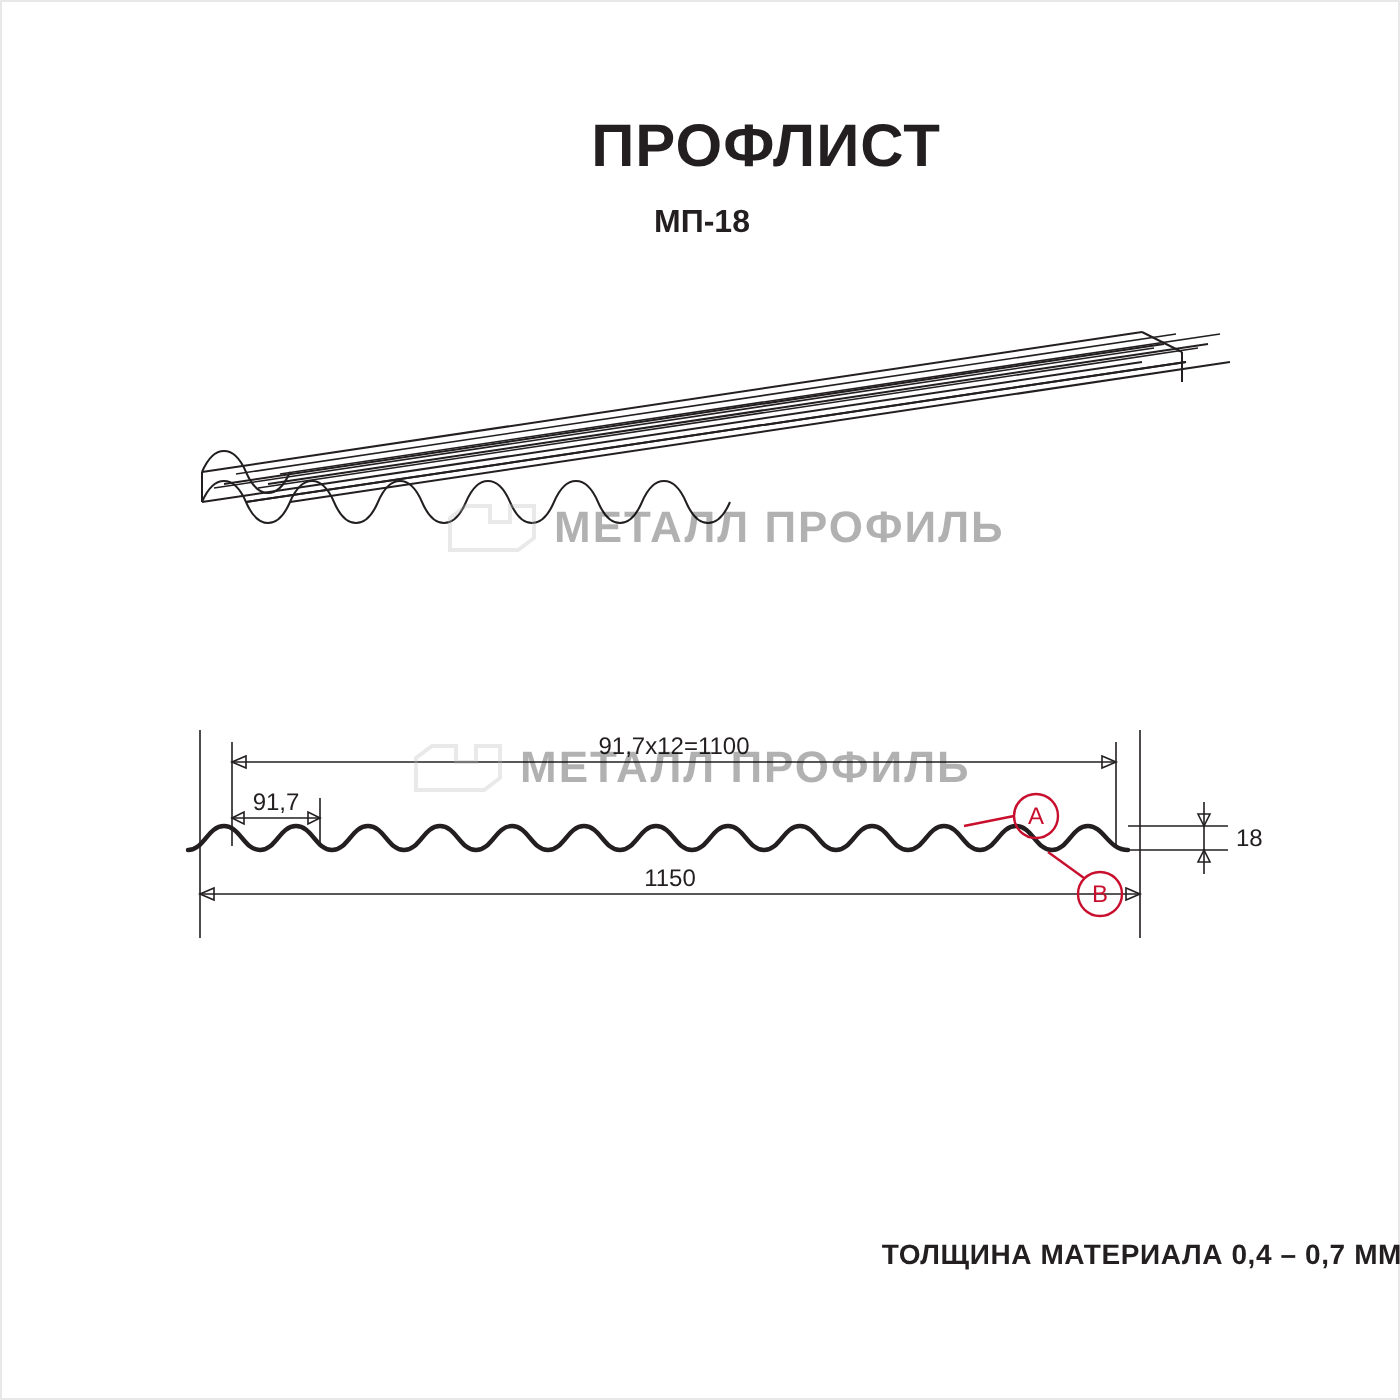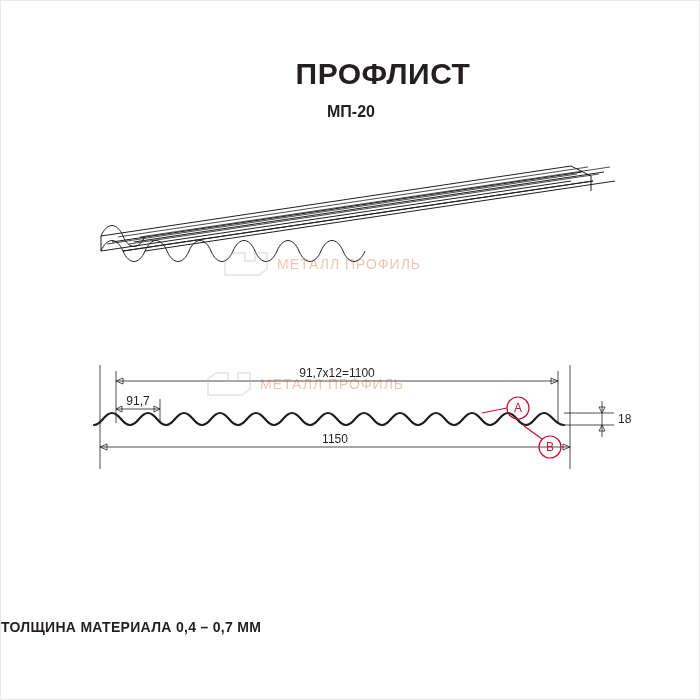--- a/index.html
+++ b/index.html
@@ -42,21 +42,21 @@
     text-align: center;
     font-size: 16px;
     font-weight: bold;
     color: #231f20;
   }
   .footer-note {
     position: absolute;
     top: 618px;
     left: 0;
     width: 700px;
-    text-align: left;
+    text-align: right;
     font-size: 14px;
     font-weight: bold;
     letter-spacing: 0.3px;
     color: #231f20;
   }
   .iso-wrap {
     position: absolute;
     left: 70px;
     top: 140px;
     width: 560px;
@@ -70,23 +70,23 @@
     height: 130px;
   }
   .wm {
     position: absolute;
     pointer-events: none;
     opacity: 0.30;
   }
   .wm1 { left: 222px; top: 248px; }
   .wm2 { left: 205px; top: 368px; }
   .wm-text {
-    font-size: 14px;
-    font-weight: normal;
-    color: #c2410c;
+    font-size: 22px;
+    font-weight: bold;
+    color: #000000;
     letter-spacing: 1px;
     white-space: nowrap;
   }
   svg { display: block; overflow: visible; }
   .ln { fill: none; stroke: #231f20; stroke-width: 1; }
   .ln-thin { fill: none; stroke: #231f20; stroke-width: 0.8; }
   .profile { fill: none; stroke: #231f20; stroke-width: 2.2; stroke-linejoin: round; stroke-linecap: round; }
   .dimtxt {
     font-family: "Liberation Sans", sans-serif;
     font-size: 12px;
@@ -100,21 +100,21 @@
   }
   .callcirc { fill: none; stroke: #c8102e; stroke-width: 1.2; }
   .callline { fill: none; stroke: #c8102e; stroke-width: 1.2; }
 </style>
 </head>
 <body>
 
 <div class="page">
 
   <div class="title">ПРОФЛИСТ</div>
-  <div class="subtitle">МП-20</div>
+  <div class="subtitle">МП-18</div>
 
   <div class="iso-wrap">
     <svg width="560" height="180" viewBox="0 0 560 180">
 
       <path class="ln" d="M 30 95 L 500 25"></path>
       <path class="ln" d="M 500 25 L 520 35"></path>
       <path class="ln" d="M 30 95 L 30 110"></path>
       <path class="ln" d="M 520 35 L 520 50"></path>
 
       <path class="ln" d="M 30 110

